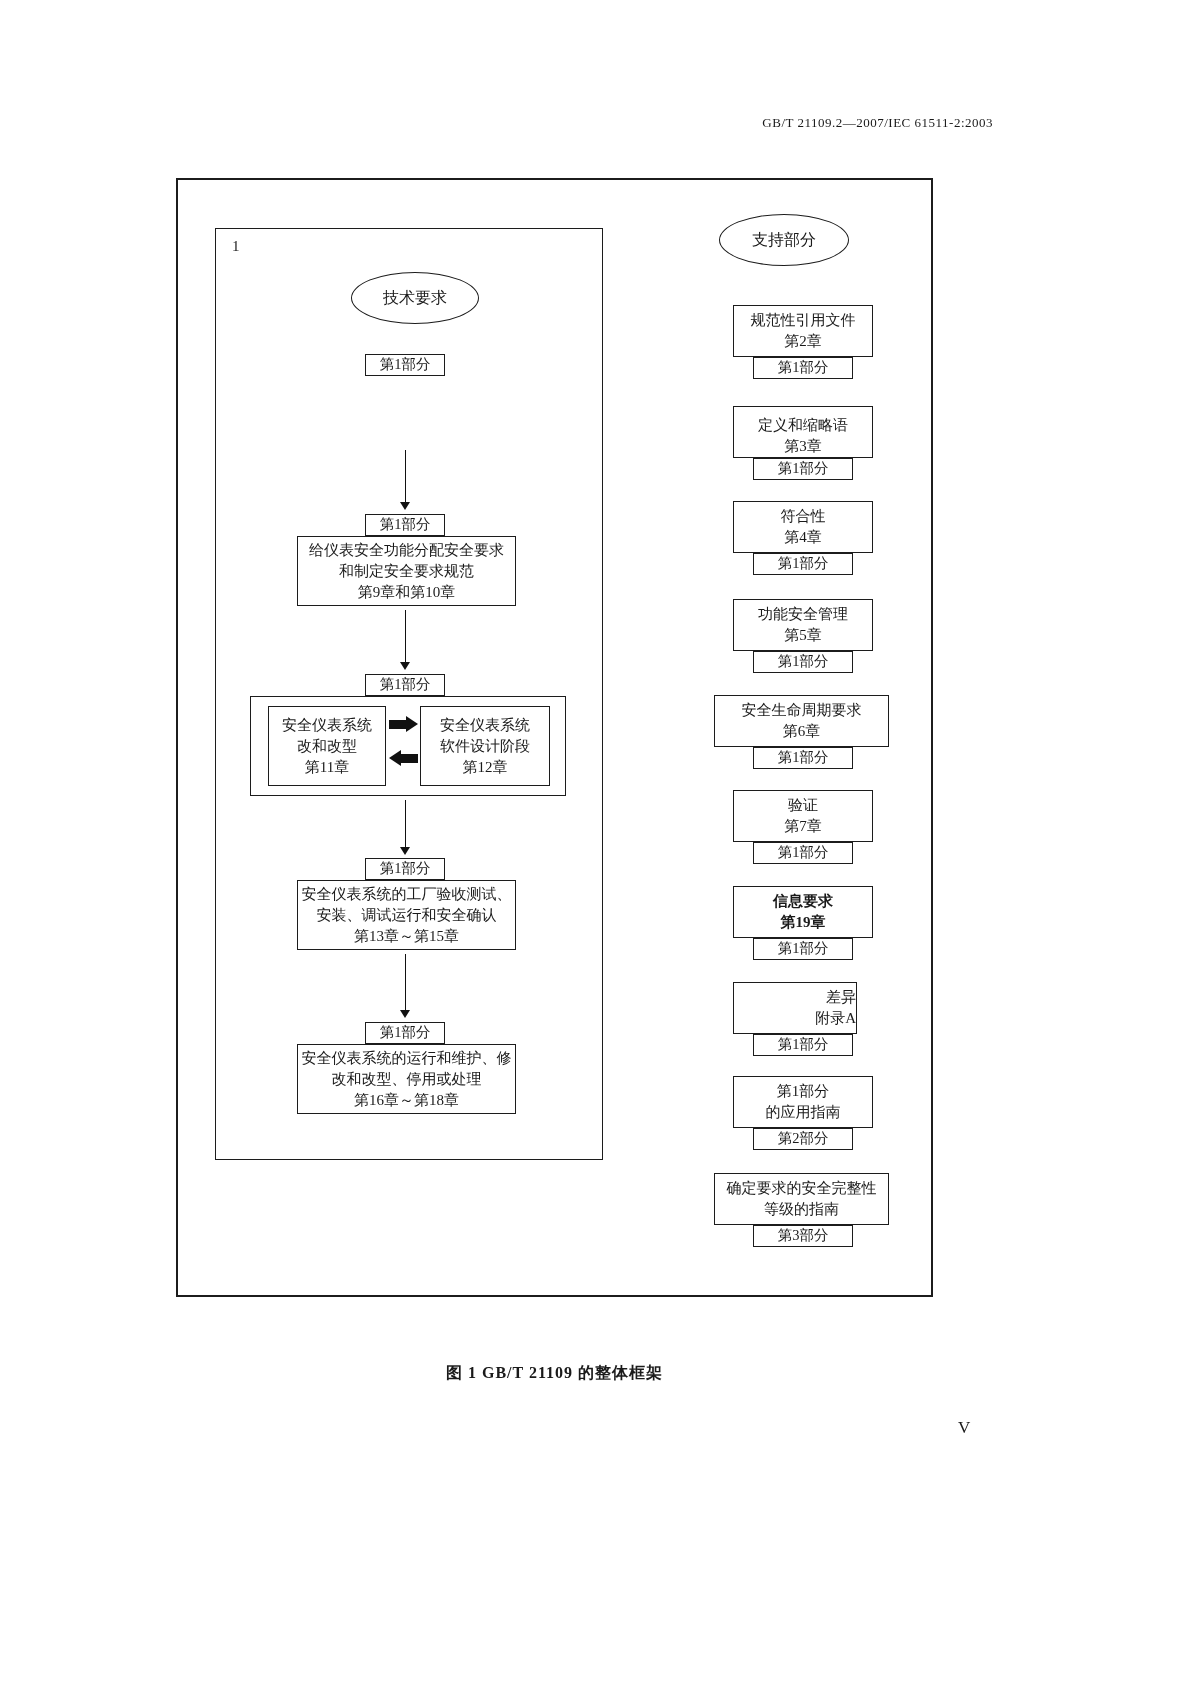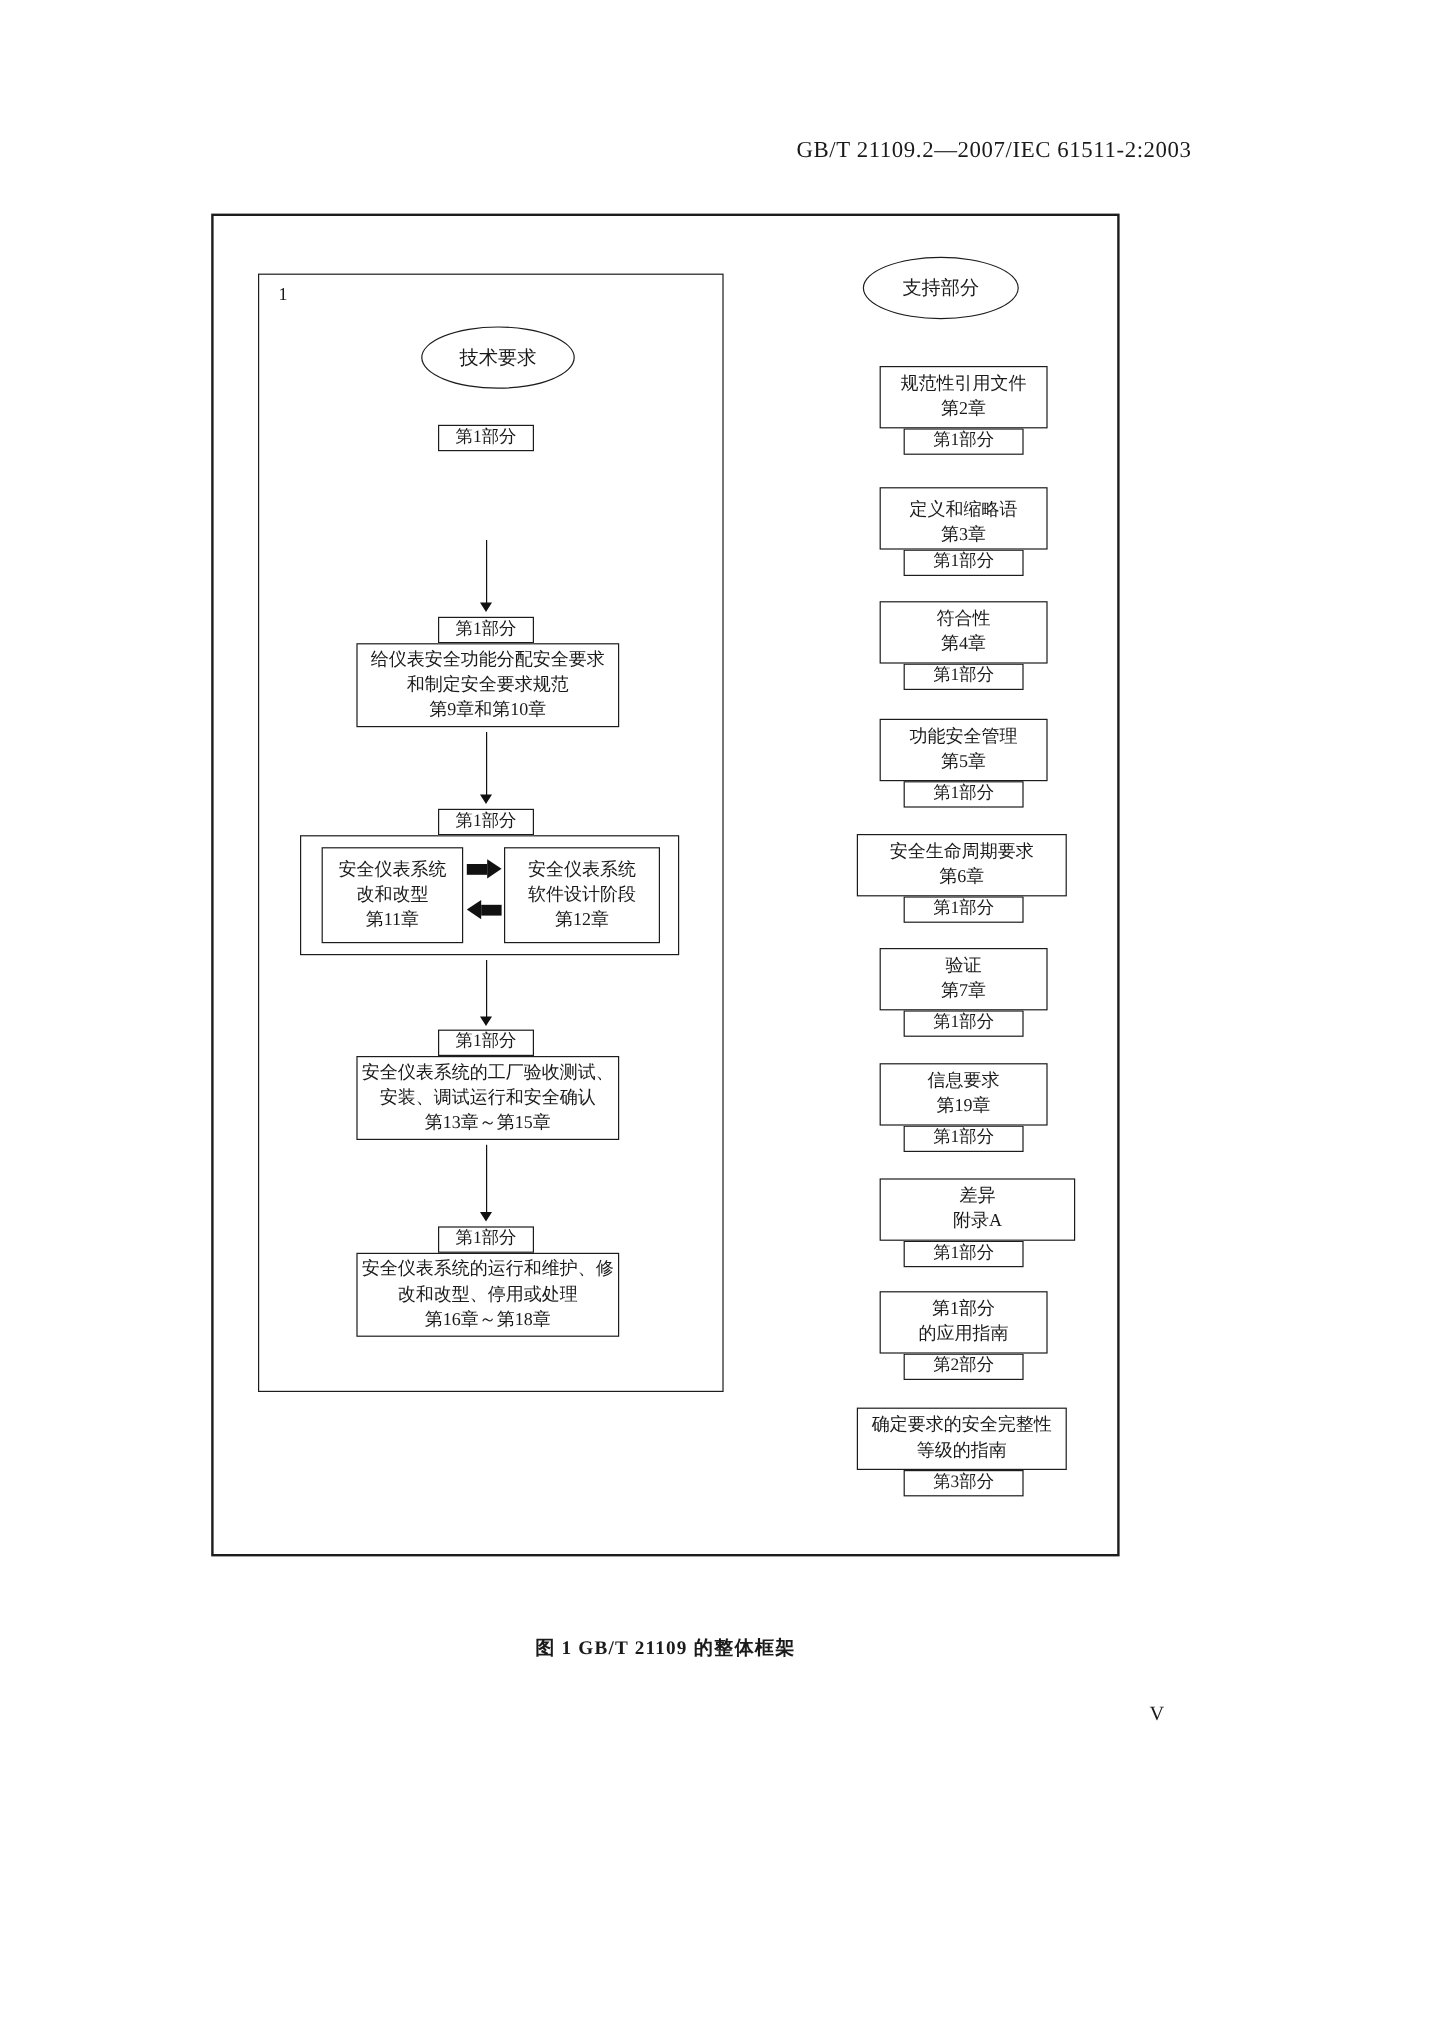--- a/index.html
+++ b/index.html
@@ -10,21 +10,21 @@
   }
   .page{
     position:relative;
     width:1191px;
     height:1684px;
     background:#ffffff;
     overflow:hidden;
   }
   .abs{position:absolute;}
   .header-text{
-    font-size:19px;
+    font-size:13px;
     letter-spacing:.5px;
     white-space:nowrap;
   }
   .frame{
     border:2px solid #1c1c1c;
     background:transparent;
   }
   .inner-frame{
     border:1.5px solid #1c1c1c;
   }
@@ -217,27 +217,27 @@
     <div>第6章</div>
   </div>
   <div class="abs tab" style="left:753px;top:747px;width:100px;height:22px;">第1部分</div>
 
   <div class="abs box" style="left:733px;top:790px;width:140px;height:52px;">
     <div>验证</div>
     <div>第7章</div>
   </div>
   <div class="abs tab" style="left:753px;top:842px;width:100px;height:22px;">第1部分</div>
 
-  <div class="abs box" style="left:733px;top:886px;width:140px;height:52px;">
+  <div class="abs box" style="left:733px;top:886px;width:140px;height:52px;font-weight:bold;">
     <div>信息要求</div>
     <div>第19章</div>
   </div>
   <div class="abs tab" style="left:753px;top:938px;width:100px;height:22px;">第1部分</div>
 
-  <div class="abs box" style="left:733px;top:982px;width:163px;height:52px;">
+  <div class="abs box" style="left:733px;top:982px;width:124px;height:52px;align-items:flex-end;">
     <div>差异</div>
     <div>附录A</div>
   </div>
   <div class="abs tab" style="left:753px;top:1034px;width:100px;height:22px;">第1部分</div>
 
   <div class="abs box" style="left:733px;top:1076px;width:140px;height:52px;">
     <div>第1部分</div>
     <div>的应用指南</div>
   </div>
   <div class="abs tab" style="left:753px;top:1128px;width:100px;height:22px;">第2部分</div>

